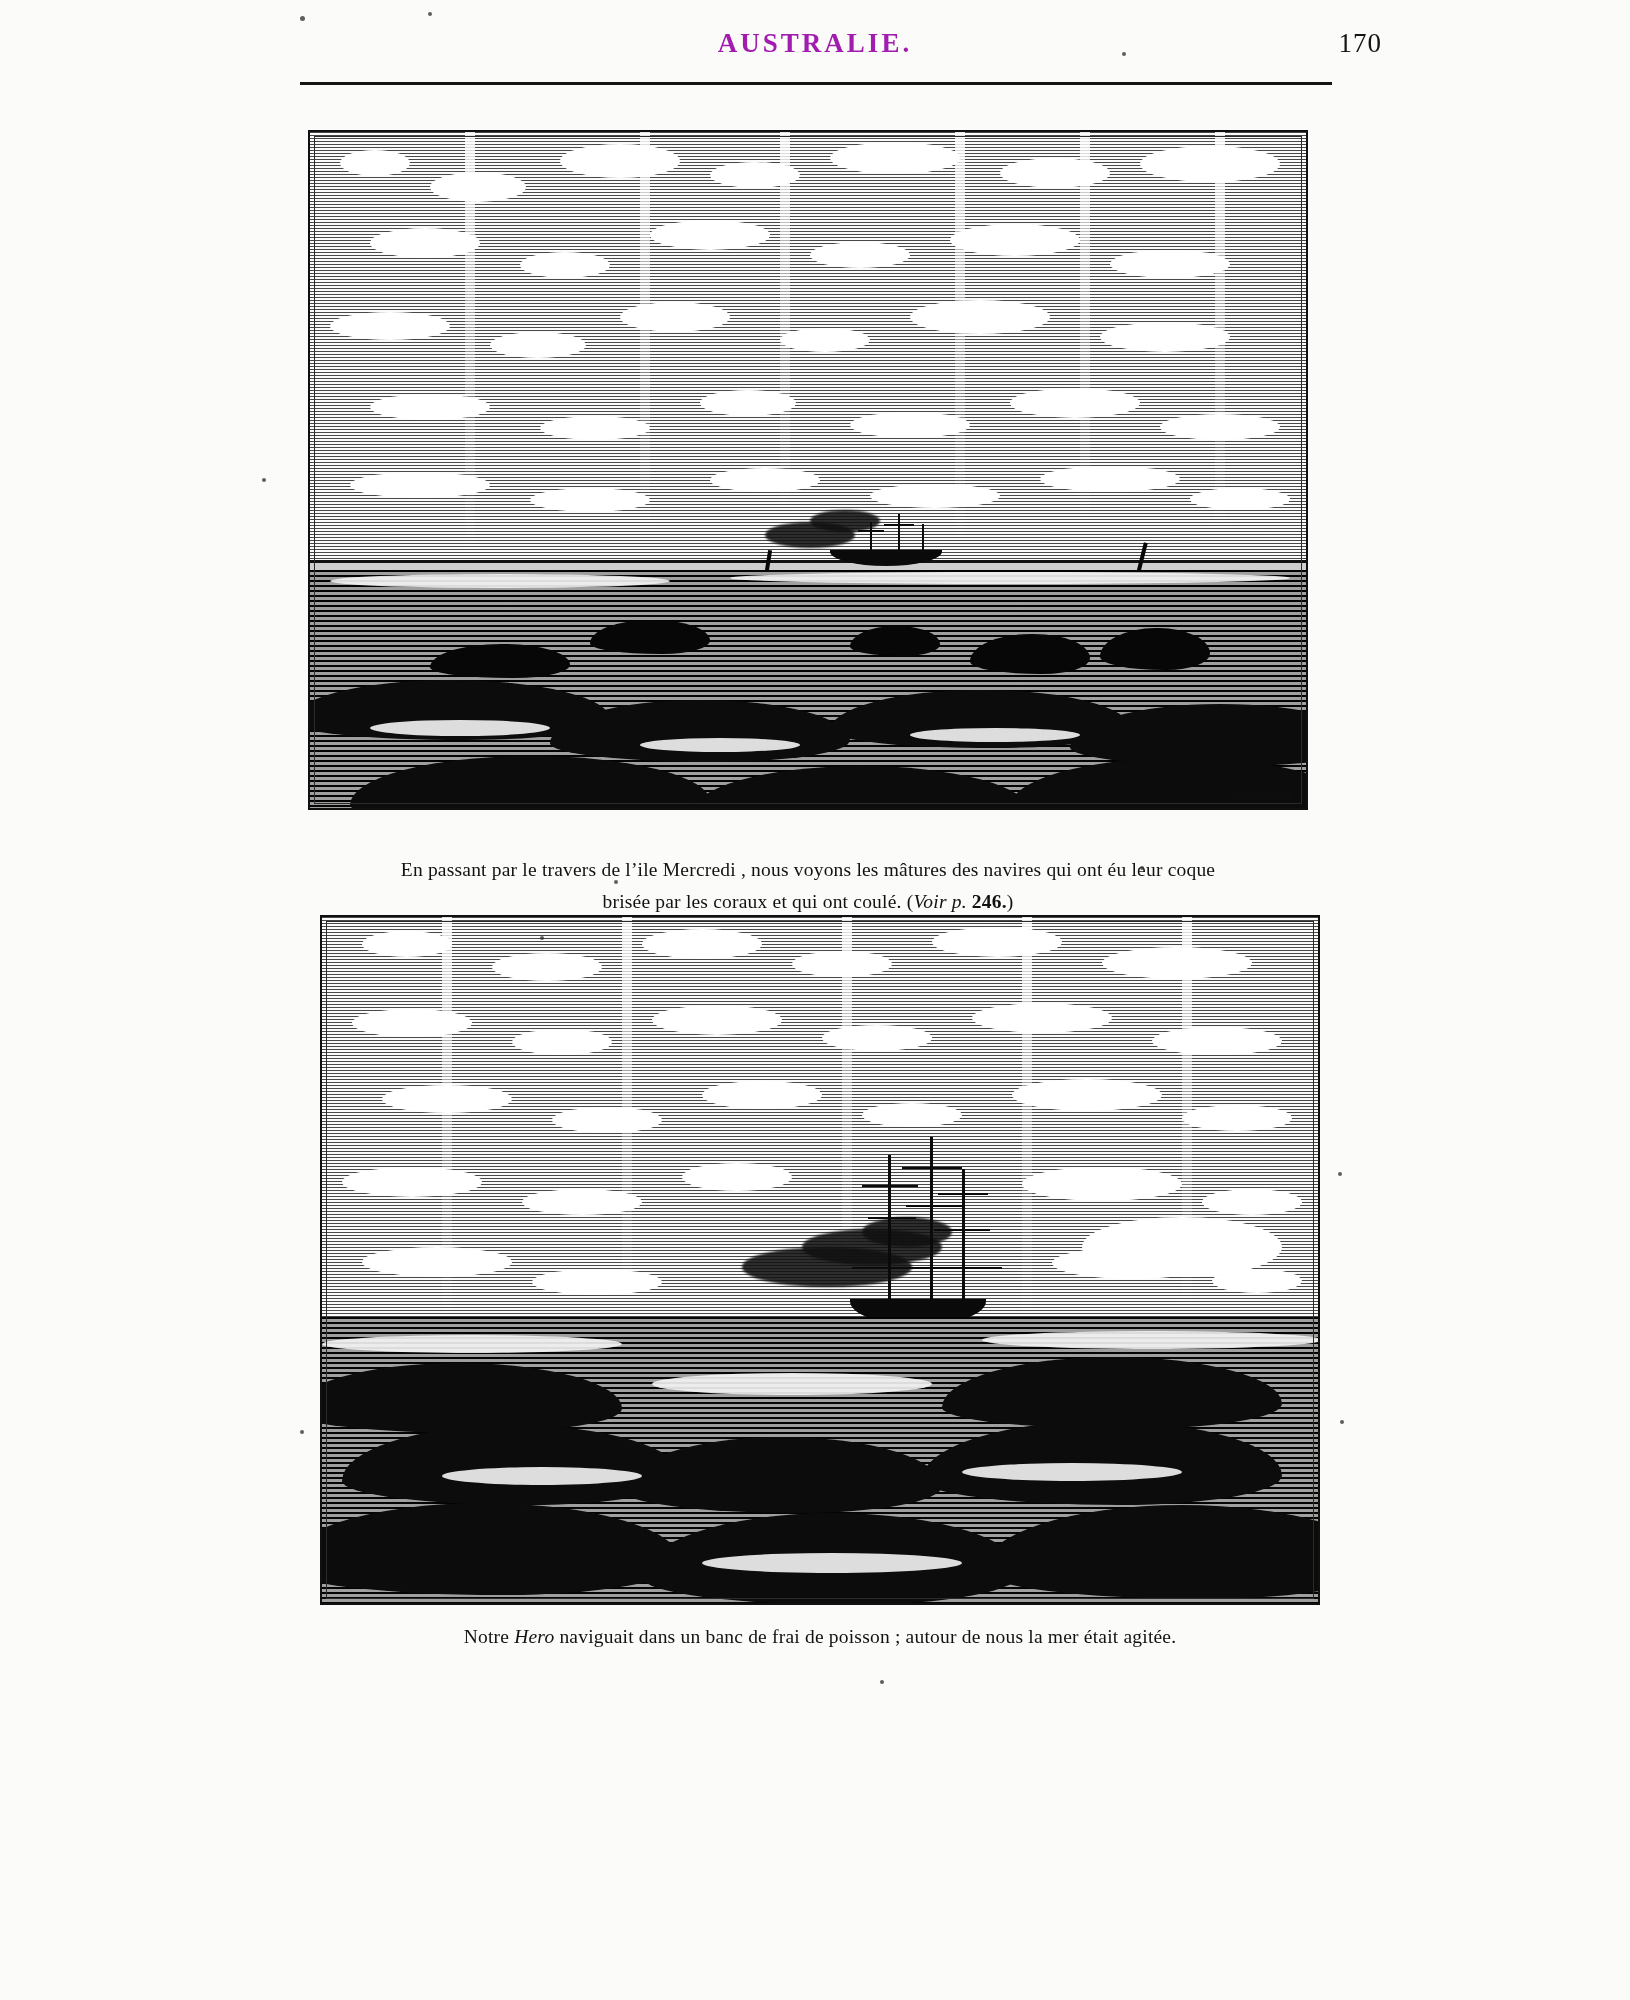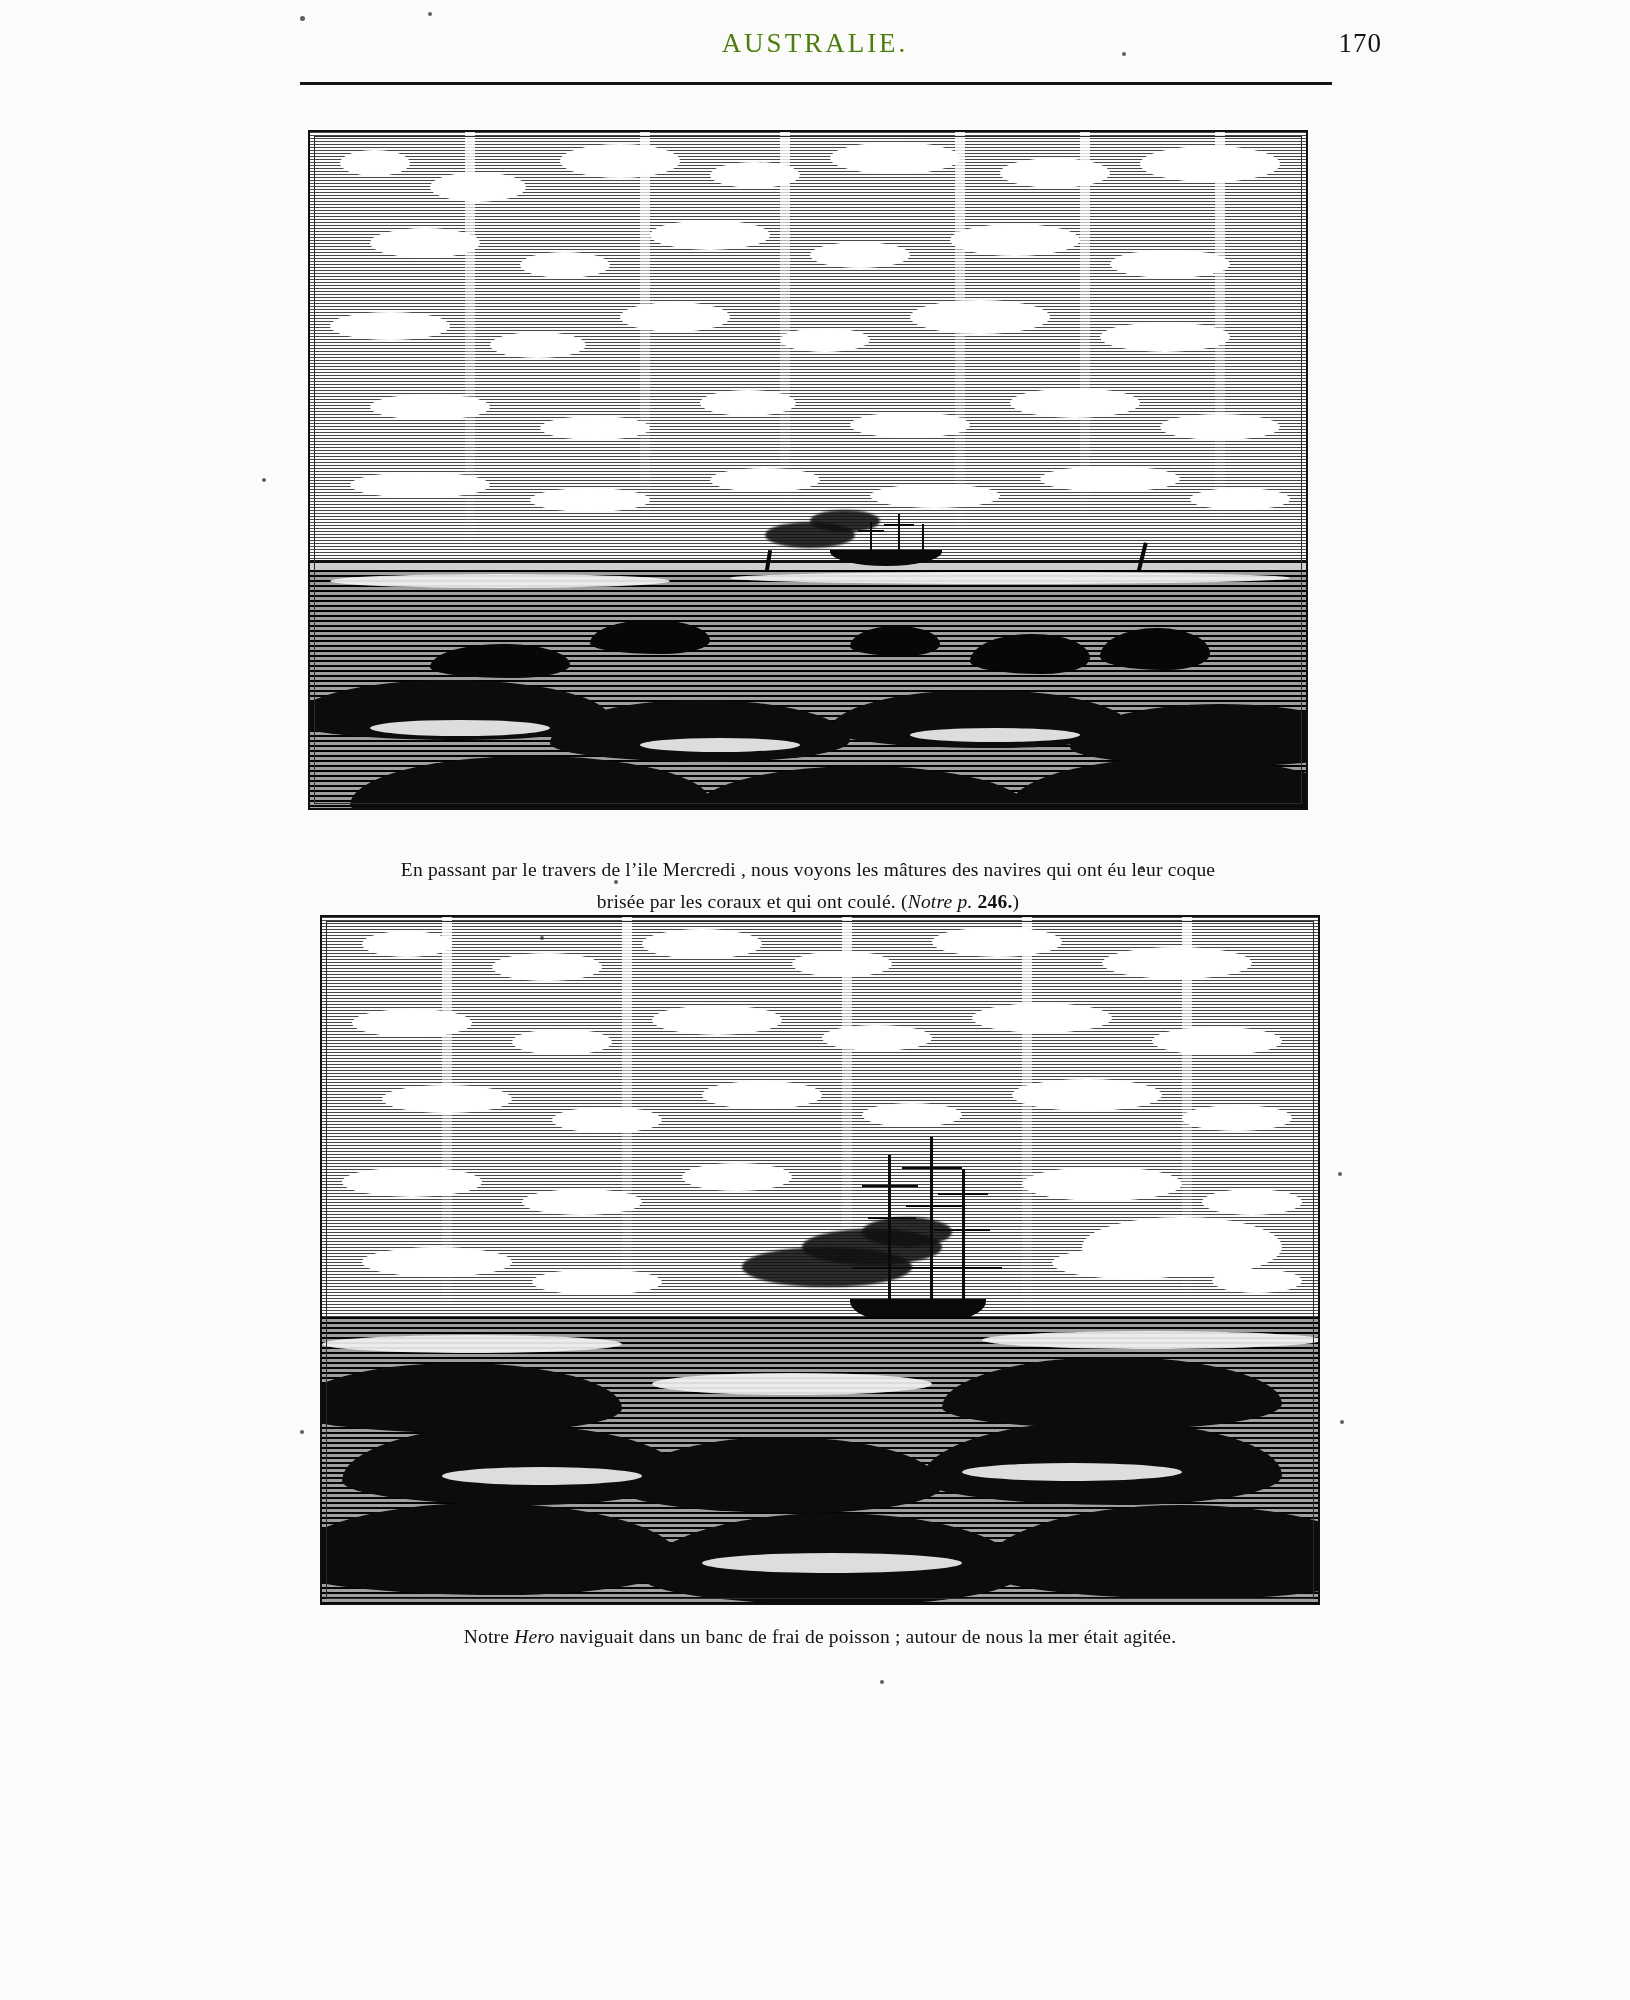--- a/index.html
+++ b/index.html
@@ -27,22 +27,22 @@
     position: absolute;
     top: 28px;
     left: 300px;
     width: 1030px;
     text-align: center;
   }
   .running-head .title {
     font-family: "Liberation Serif", serif;
     font-size: 27px;
     letter-spacing: 3px;
-    font-weight: 400;
-    color: #4d7c0f;
+    font-weight: 700;
+    color: #a21caf;
     display: inline-block;
   }
   .folio {
     position: absolute;
     top: 28px;
     right: 248px;
     font-size: 27px;
     letter-spacing: 1px;
     color: #141414;
   }
@@ -300,21 +300,21 @@
         <div class="wave" style="left:380px; top:196px; width:340px; height:70px;"></div>
         <div class="wave" style="left:700px; top:188px; width:340px; height:70px;"></div>
       </div>
 
       <div class="signature">J. BERTRAND</div>
     </div>
 
     <div class="caption" style="left:-10px; top:724px; width:1020px;">
       <div>En passant par le travers de l’ile Mercredi , nous voyons les mâtures des navires qui ont éu leur coque</div>
       <div>
-        <span>brisée par les coraux et qui ont coulé. (</span><i>Notre p.</i><b> 246.</b><span>)</span>
+        <span>brisée par les coraux et qui ont coulé. (</span><i>Voir p.</i><b> 246.</b><span>)</span>
       </div>
     </div>
   </div>
 
   <div class="figure" style="left:320px; top:915px;">
     <div class="plate" style="width:1000px; height:690px;">
       <div class="inner-rule"></div>
 
       <div class="sky" style="height:420px;"></div>
       <div class="cloudlayer" style="height:420px;">

